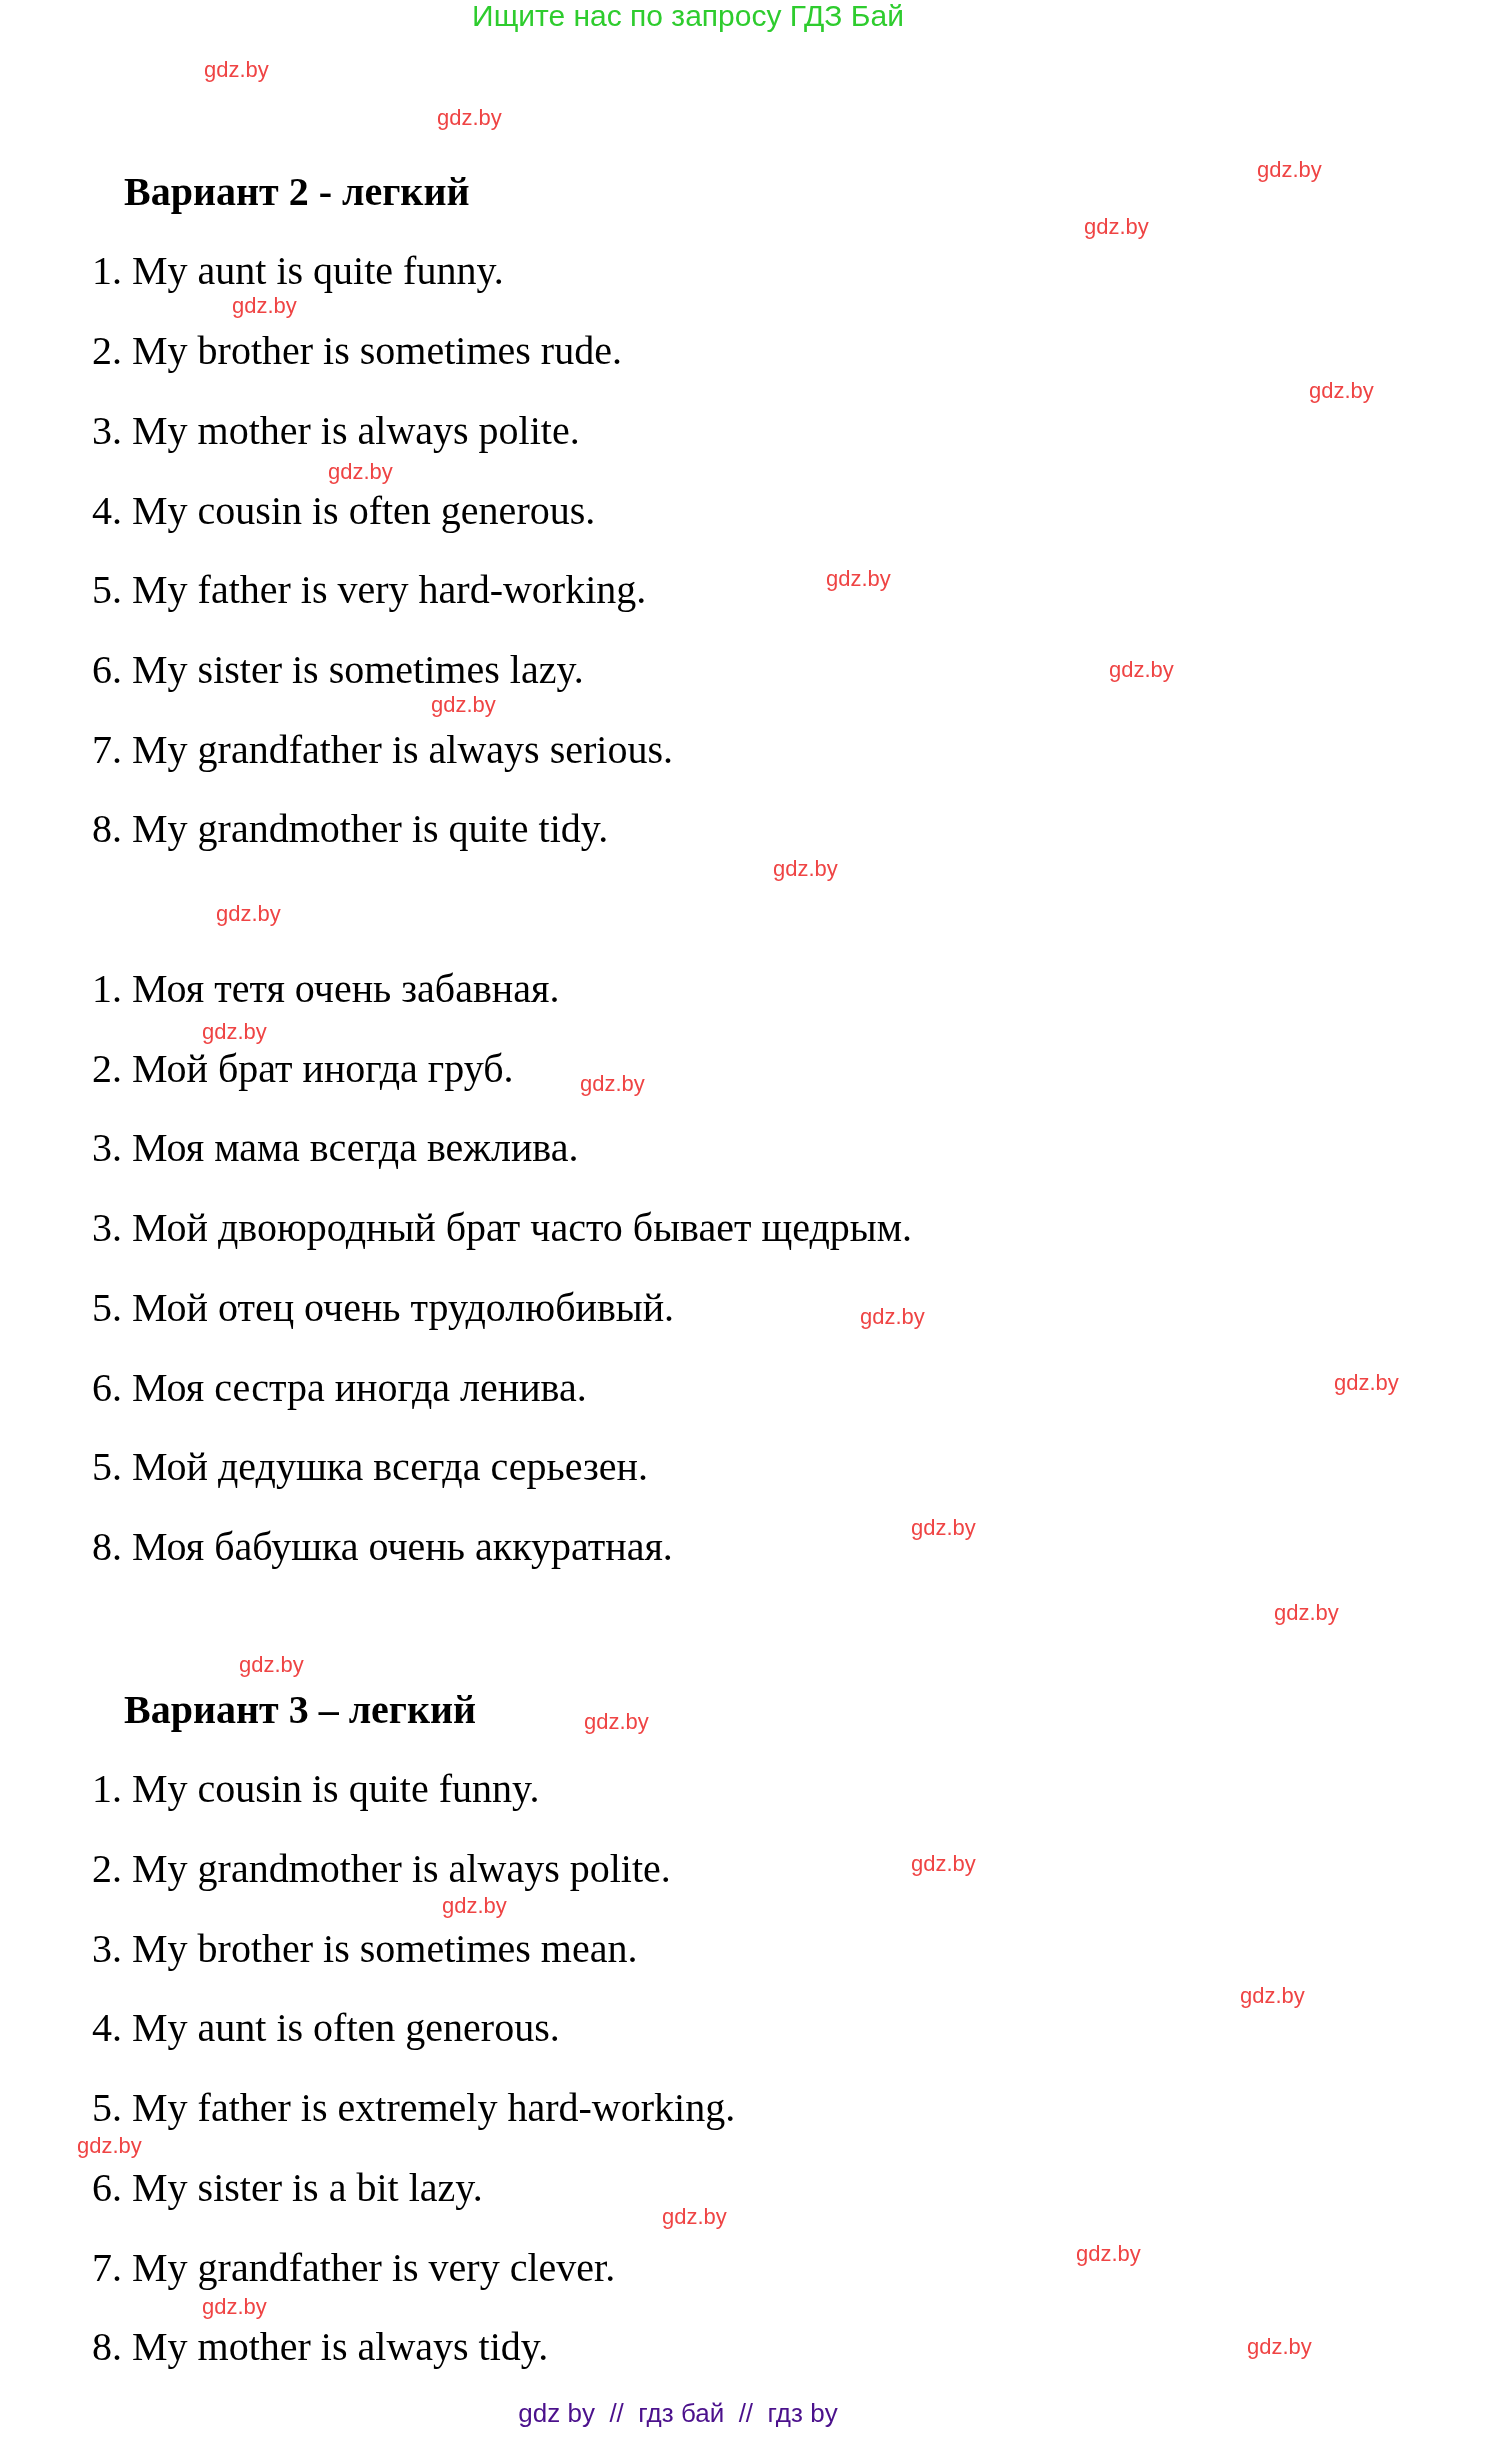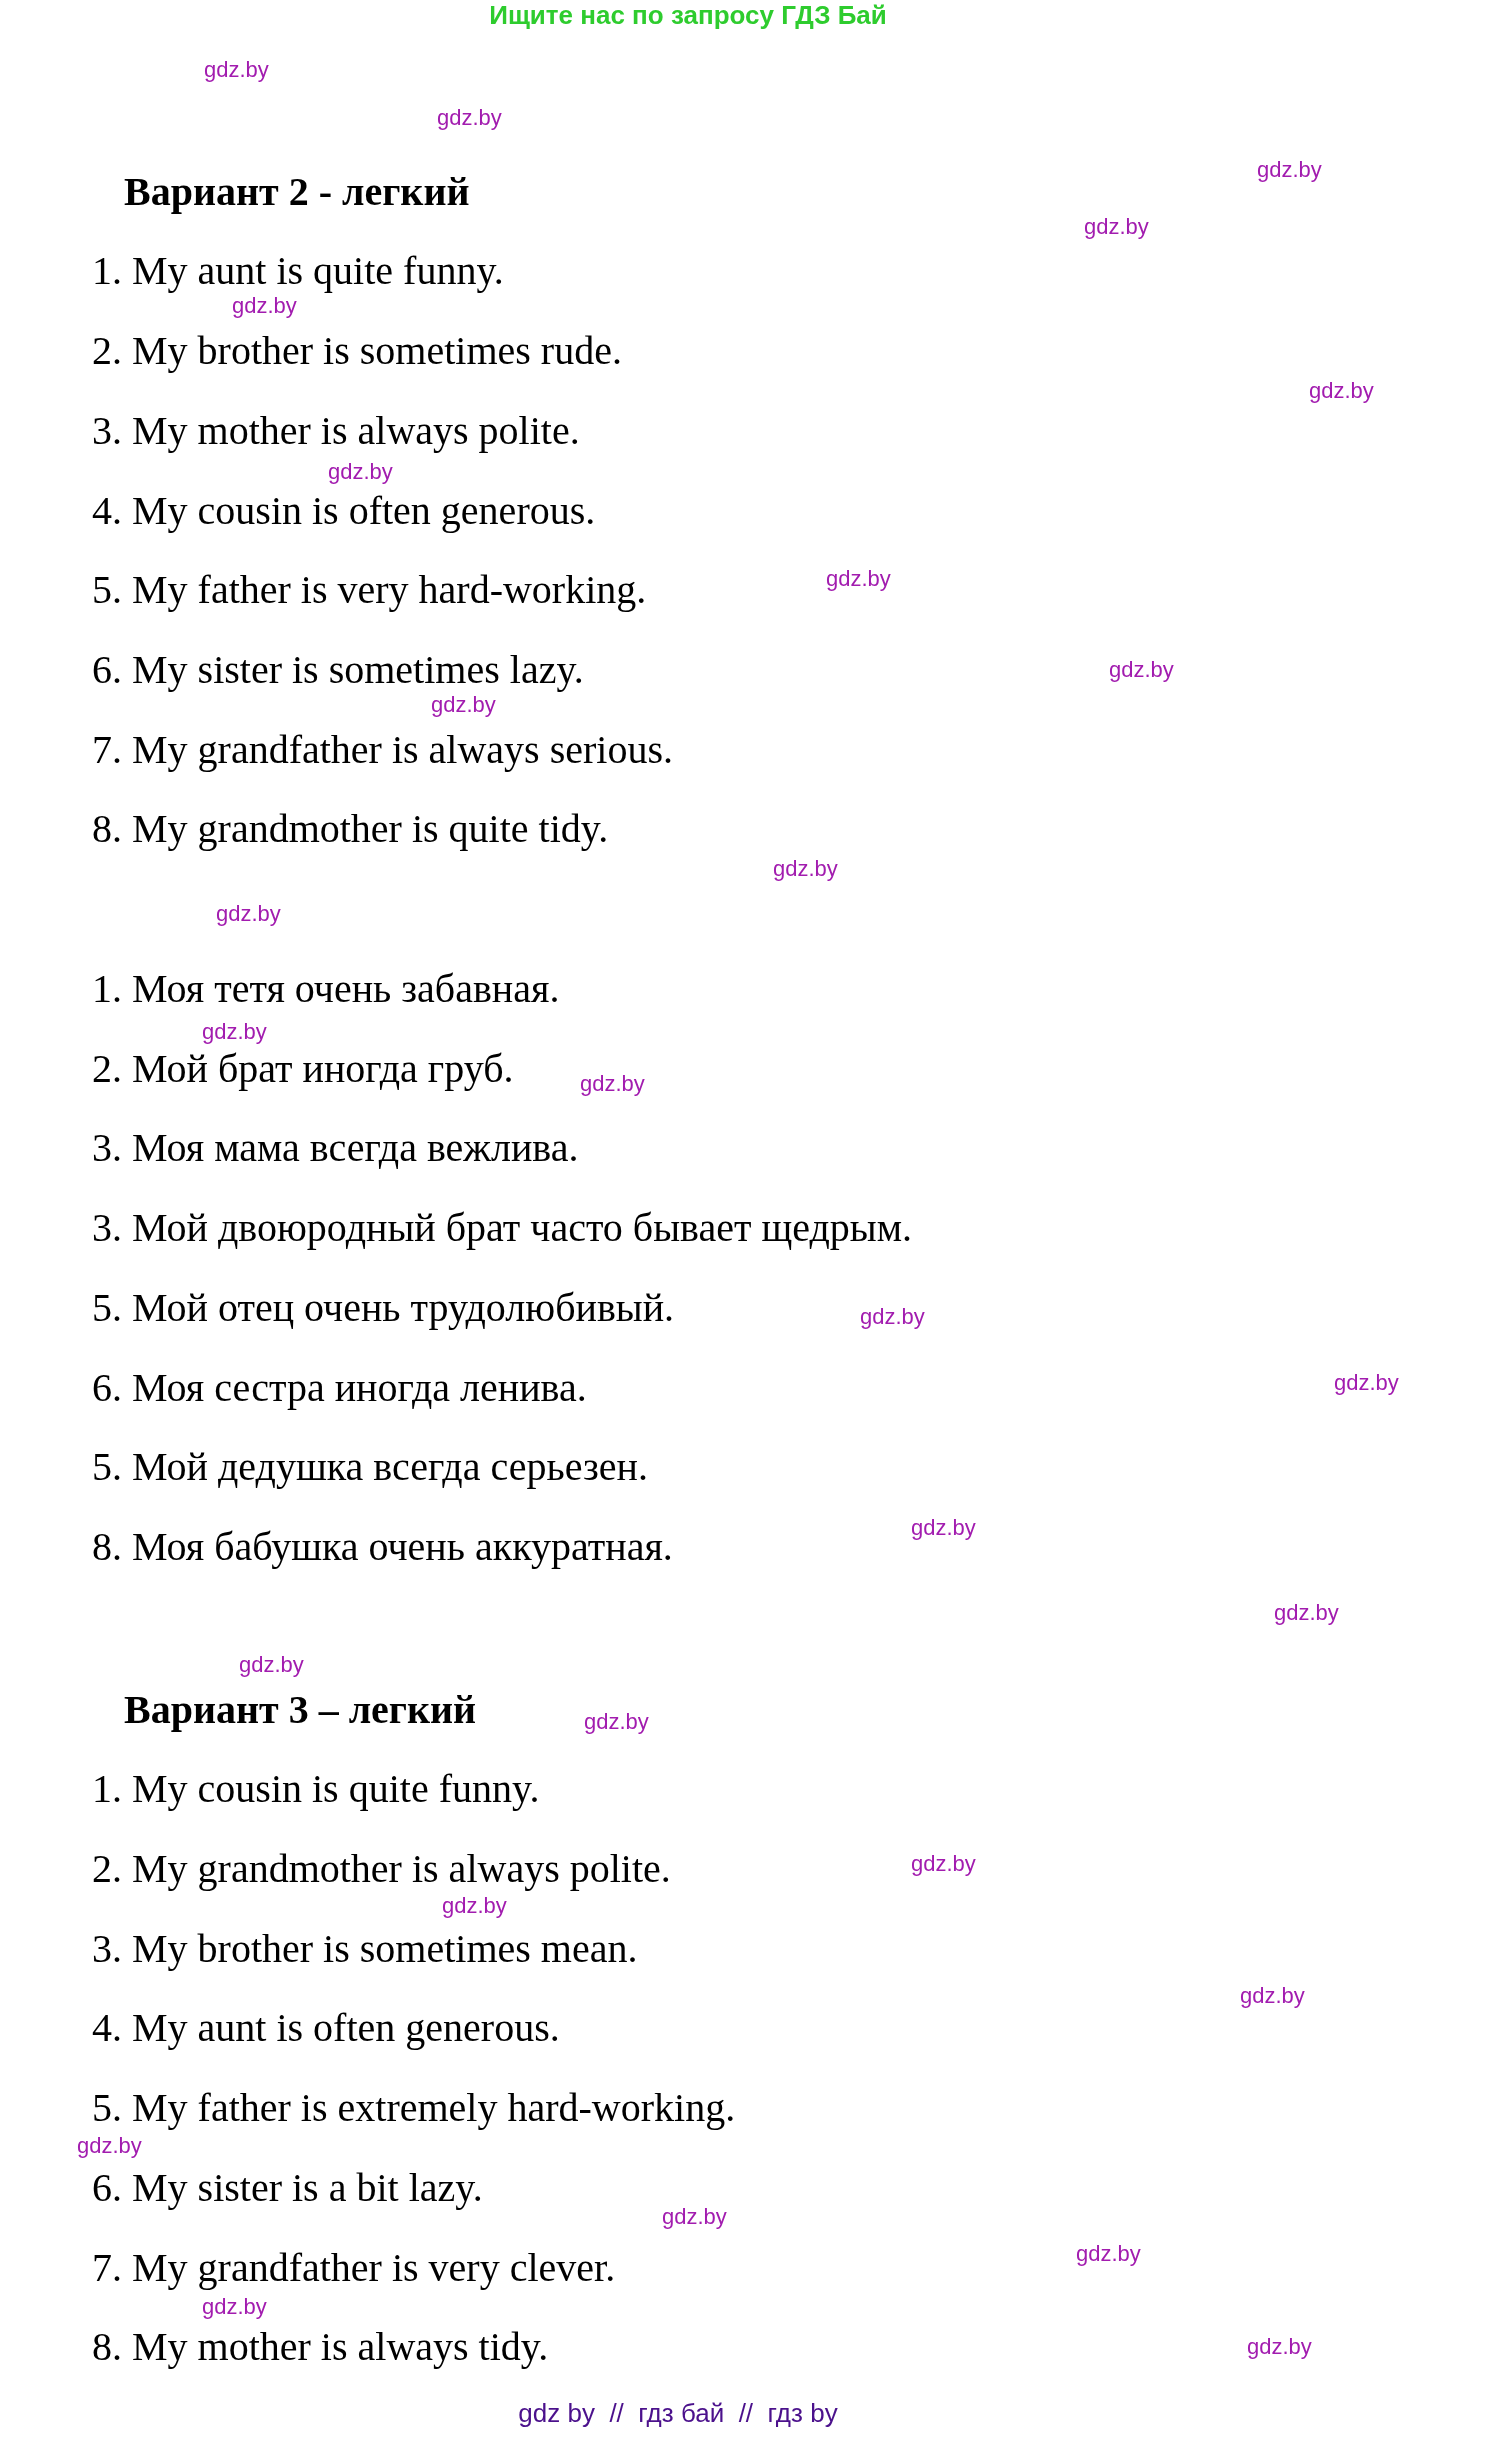--- a/index.html
+++ b/index.html
@@ -1,20 +1,20 @@
 <!DOCTYPE html>
 <html style="font-size:12.3px"><head>
 <meta charset="utf-8">
 <style>
   html,body{margin:0;padding:0;background:#fff;}
   body{width:1510px;height:2438px;position:relative;overflow:hidden;}
-  .top-banner{position:absolute;top:0;left:0;width:1376px;text-align:center;color:#2ecc2e;font-family:"Liberation Sans",sans-serif;font-size:26px;line-height:31px;font-weight:bold;}
+  .top-banner{position:absolute;top:0;left:0;width:1376px;text-align:center;color:#2ecc2e;font-family:"Liberation Sans",sans-serif;font-size:30px;line-height:31px;}
   .heading{position:absolute;left:92px;font-family:"Liberation Serif",serif;font-weight:bold;font-size:40px;line-height:46px;color:#000;white-space:nowrap;margin-left:32px;}
   .line{position:absolute;left:92px;font-family:"Liberation Serif",serif;font-size:40px;line-height:46px;color:#000;white-space:nowrap;}
-  .wm{position:absolute;font-family:"Liberation Sans",sans-serif;font-size:22px;line-height:24.5px;color:#a21caf;white-space:nowrap;}
+  .wm{position:absolute;font-family:"Liberation Sans",sans-serif;font-size:22px;line-height:24.5px;color:#ef4444;white-space:nowrap;}
   .footer{position:absolute;top:2398px;left:0;width:1356px;text-align:center;color:#4b118c;font-family:"Liberation Sans",sans-serif;font-size:26px;line-height:31px;white-space:pre;}
 </style>
 </head>
 <body>
 
 <div class="top-banner">Ищите нас по запросу ГДЗ Бай</div>
 
 <div class="heading" style="top:169px;">Вариант 2 - легкий</div>
 <div class="line" style="top:248px;">1. My aunt is quite funny.</div>
 <div class="line" style="top:328px;">2. My brother is sometimes rude.</div>

